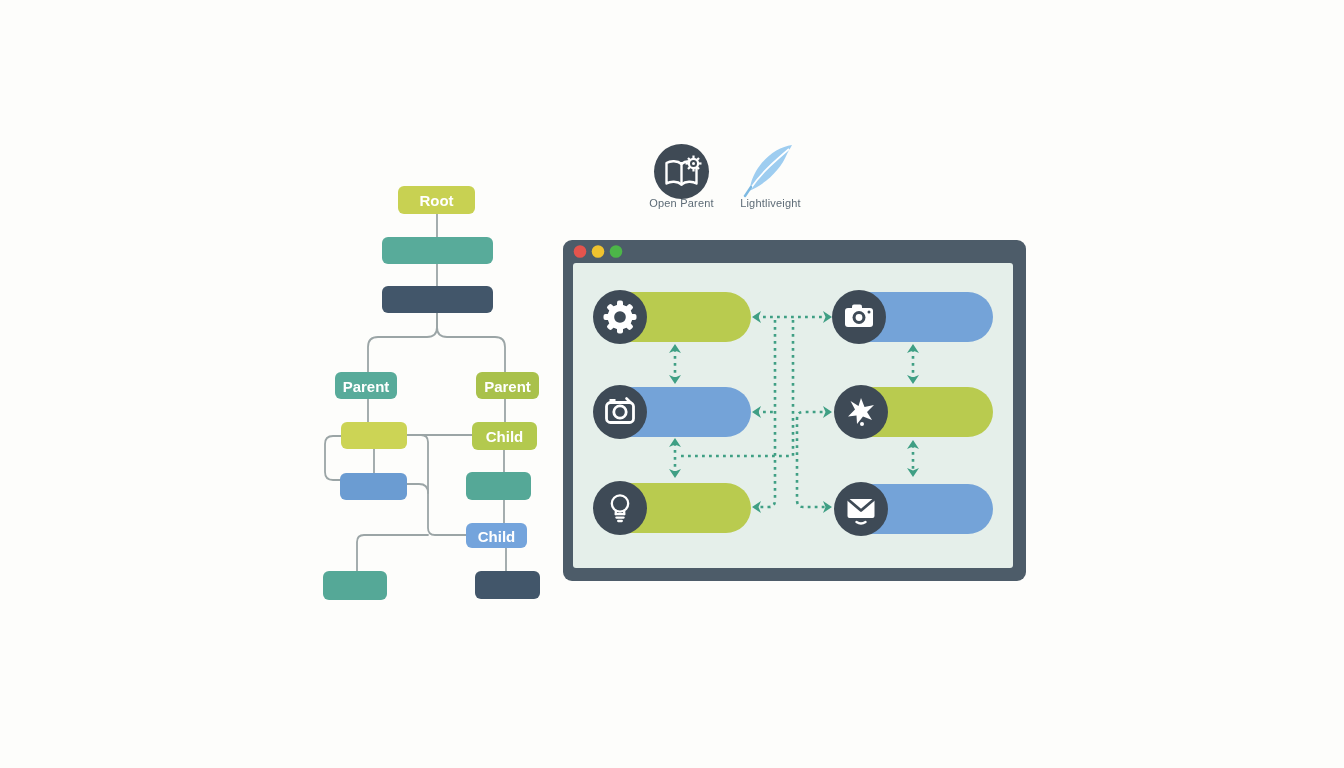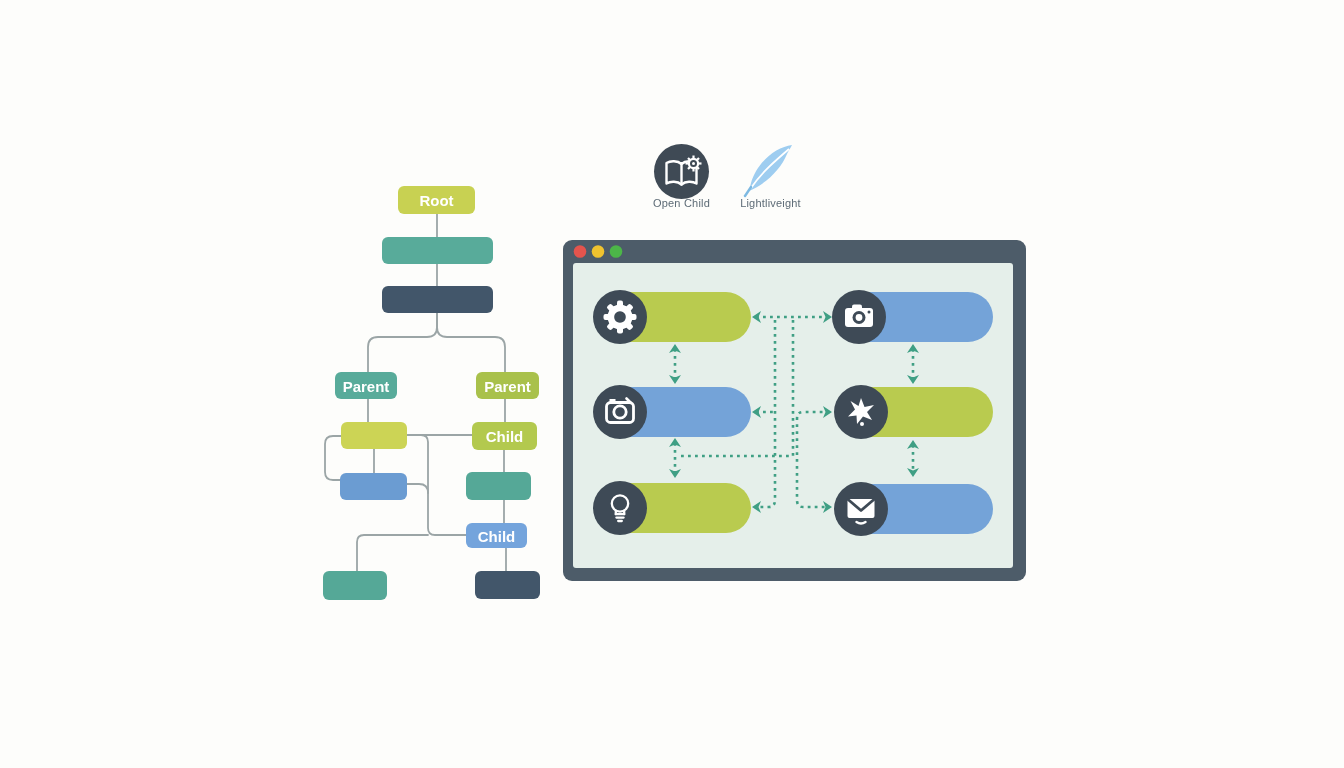--- a/index.html
+++ b/index.html
@@ -37,21 +37,21 @@
         <path d="M35,15 l2.4,2.4"></path>
           <path d="M43.6,23.6 l2.4,2.4"></path>
         <path d="M46,15 l-2.4,2.4"></path>
           <path d="M37.4,23.6 L35,26"></path>
       </g>
       <circle cx="40.5" cy="20.5" r="4.6" fill="#3f4a55" stroke="#fff" stroke-width="2.2"></circle>
       <circle cx="40.5" cy="20.5" r="1.5" fill="#fff"></circle>
     </g>
   </g>
 </svg>
-<div class="feature-label" style="left:640px;width:83px">Open Child</div>
+<div class="feature-label" style="left:640px;width:83px">Open Parent</div>
 
 <svg class="abs" style="left:736px;top:138px" width="66" height="64" viewBox="0 0 66 64">
   <g>
     <path d="M56,7 C40,9 21,24 15,45 L13,53 C30,46 45,31 51,16 C53.5,11 55.5,8.5 56,7 Z" fill="#9ecdf0"></path>
     <path d="M53,11 C39,23 25,35 15,50" stroke="#ffffff" stroke-width="1.8" fill="none"></path>
     <path d="M15,49 L9,58" stroke-width="2.4" fill="none" stroke-linecap="round" stroke="#7db9e2"></path>
   </g>
 </svg>
 <div class="feature-label" style="left:727px;width:87px">Lightliveight</div>
 

